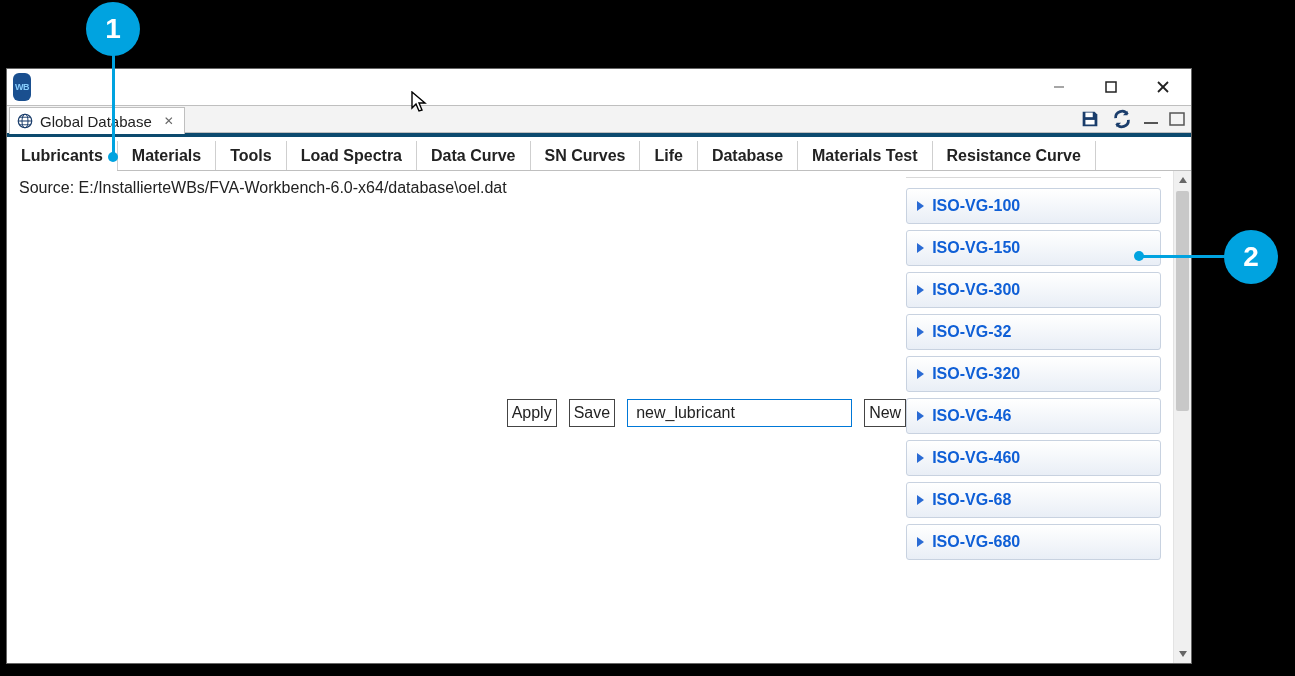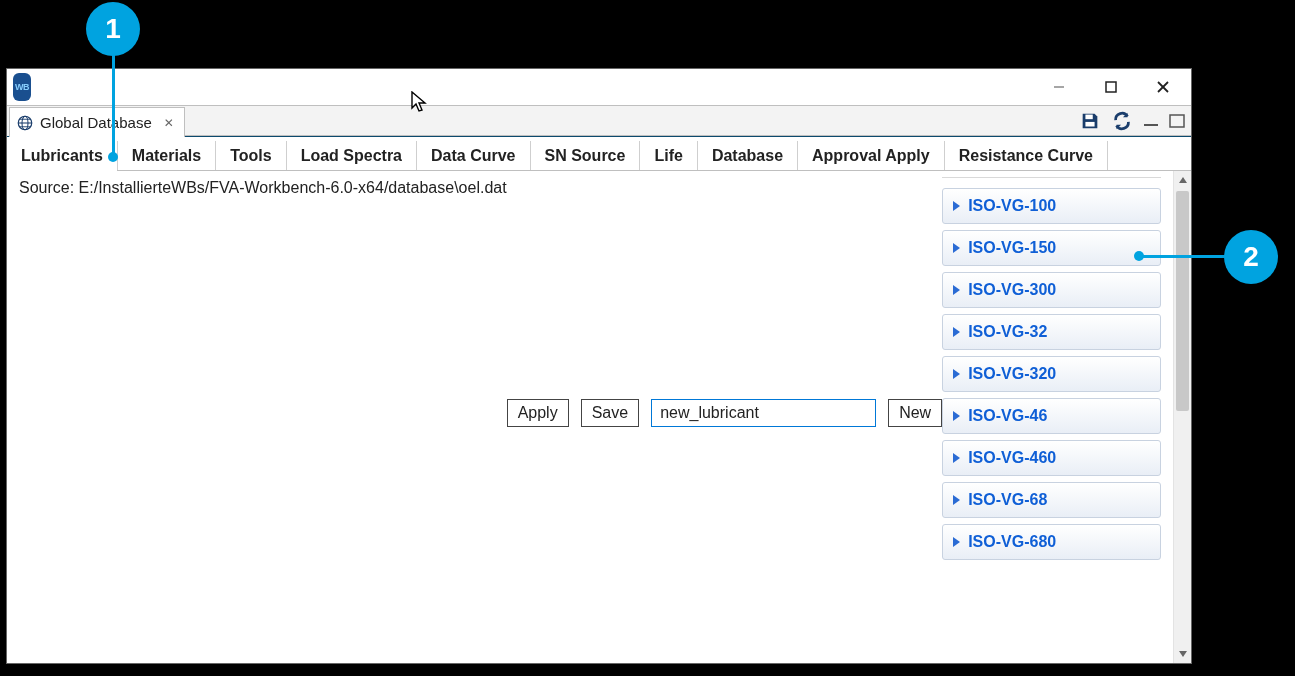--- a/index.html
+++ b/index.html
@@ -61,21 +61,21 @@
     position: absolute;
     left: 404px;
     top: 22px;
     pointer-events: none;
   }
   .tabstrip {
     display: flex;
     align-items: center;
     height: 32px;
     border-top: 1px solid #bfbfbf;
-    border-bottom: 1px solid #0c4a6e;
+    border-bottom: 4px solid #0c4a6e;
     background: #f3f3f3;
     padding-left: 2px;
   }
   .doc-tab {
     display: flex;
     align-items: center;
     height: 100%;
     padding: 0 10px 0 6px;
     border: 1px solid #bfbfbf;
     border-bottom: none;
@@ -172,21 +172,21 @@
   }
   .action-row {
     display: flex;
     align-items: center;
     gap: 12px;
     margin-bottom: 14px;
   }
   .btn {
     border: 1px solid #444;
     background: #fff;
-    padding: 4px 10px;
+    padding: 4px 4px;
     font-size: 16px;
     color: #222;
   }
   .name-input {
     flex: 1;
     border: 1.5px solid #0078d7;
     padding: 4px 8px;
     font-size: 16px;
     color: #222;
     outline: none;
@@ -330,24 +330,24 @@
         </span>
       </div>
     </div>
 
     <div class="cat-tabs">
       <div class="cat-tab active">Lubricants</div>
       <div class="cat-tab">Materials</div>
       <div class="cat-tab">Tools</div>
       <div class="cat-tab">Load Spectra</div>
       <div class="cat-tab">Data Curve</div>
-      <div class="cat-tab">SN Source</div>
+      <div class="cat-tab">SN Curves</div>
       <div class="cat-tab">Life</div>
       <div class="cat-tab">Database</div>
-      <div class="cat-tab">Approval Apply</div>
+      <div class="cat-tab">Materials Test</div>
       <div class="cat-tab">Resistance Curve</div>
     </div>
 
     <div class="content-wrap">
       <div class="content">
         <div class="source-line">Source: E:/InstallierteWBs/FVA-Workbench-6.0-x64/database\oel.dat</div>
 
         <div class="action-row">
           <button class="btn">Apply</button>
           <button class="btn">Save</button>

